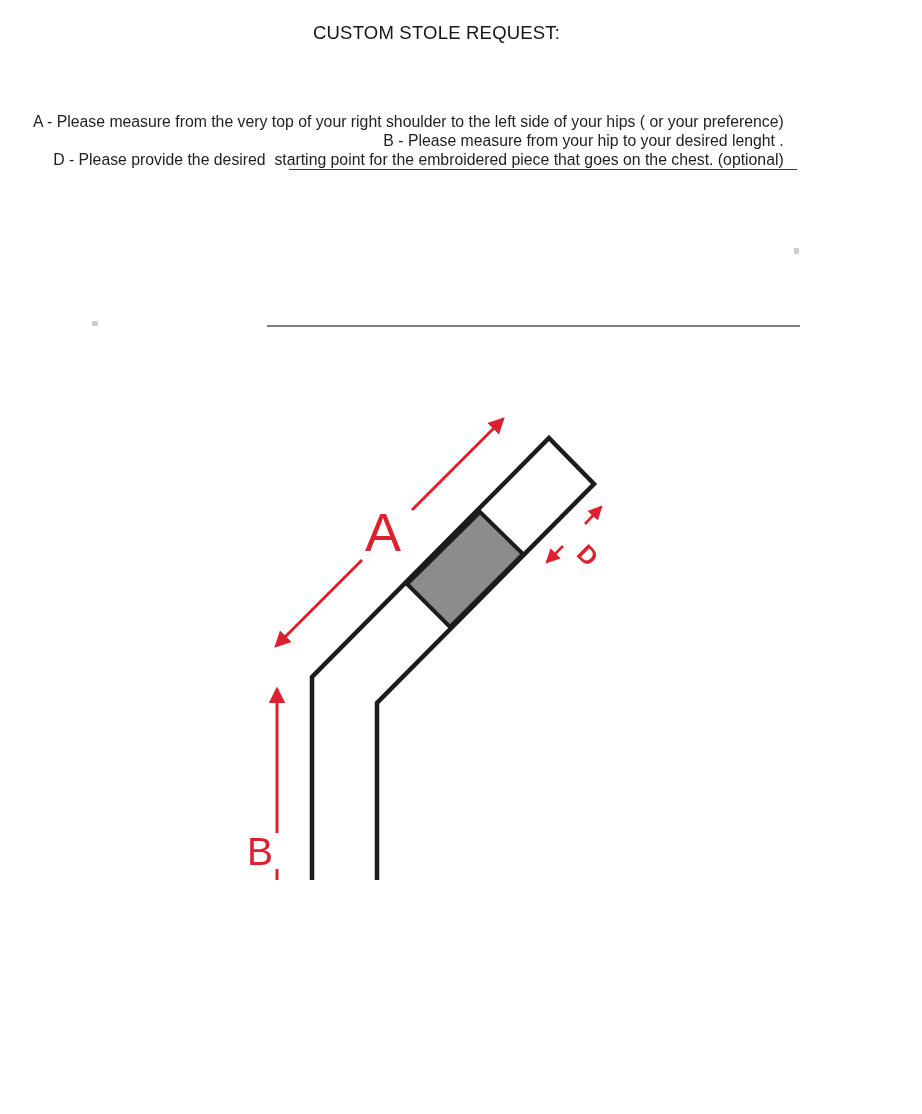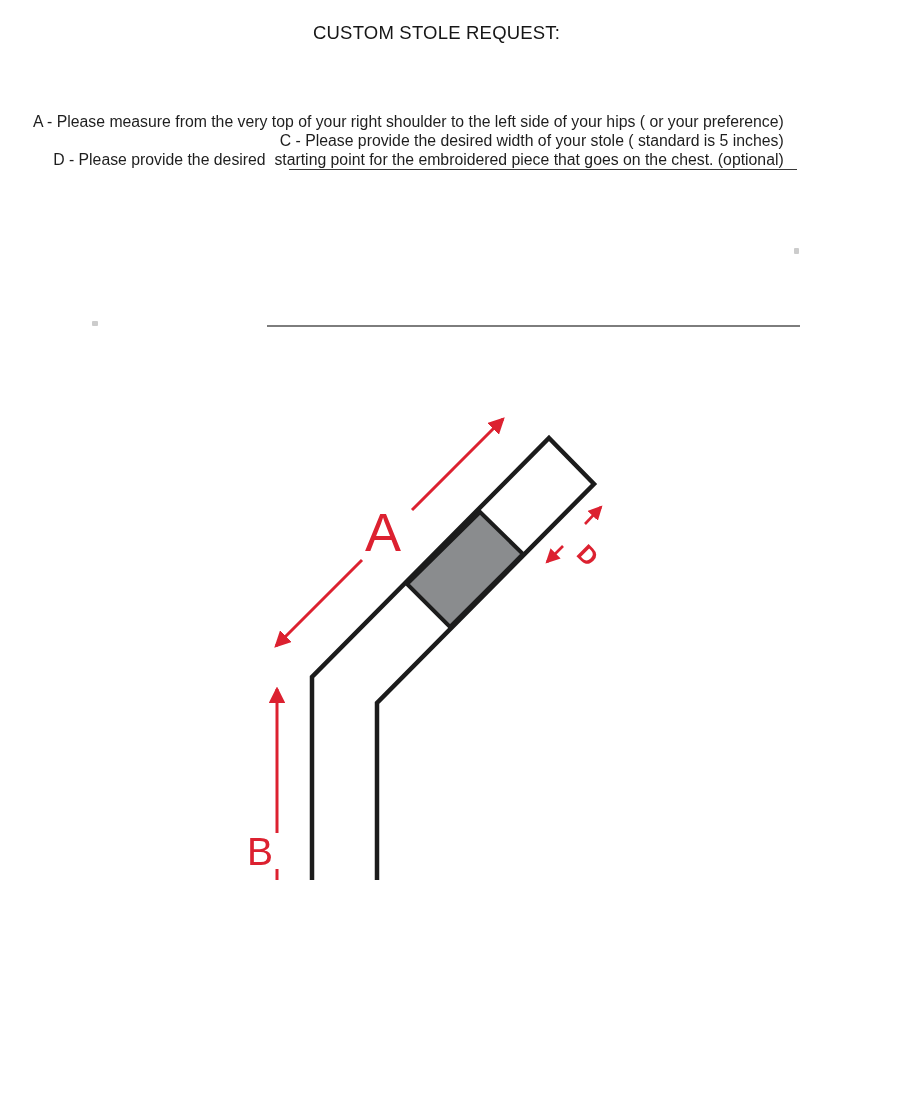--- a/index.html
+++ b/index.html
@@ -34,21 +34,21 @@
 </style>
 </head>
 <body>
 
 <div id="page">
 
   <div class="title">CUSTOM STOLE REQUEST:</div>
 
   <div class="instructions">
     <div class="instr-line">A - Please measure from the very top of your right shoulder to the left side of your hips ( or your preference)</div>
-    <div class="instr-line">C - Please provide the desired width of your stole ( standard is 5 inches)</div>
+    <div class="instr-line">B - Please measure from your hip to your desired lenght .</div>
     <div class="instr-line">D - Please provide the desired  starting point for the embroidered piece that goes on the chest. (optional)</div>
   </div>
 
   <div class="blank-underline"></div>
   <div class="gray-rule"></div>
   <div class="speck" id="speck-a"></div>
   <div class="speck" id="speck-b"></div>
 
   <svg class="diagram" width="922" height="1114" viewBox="0 0 922 1114">
     <defs>

